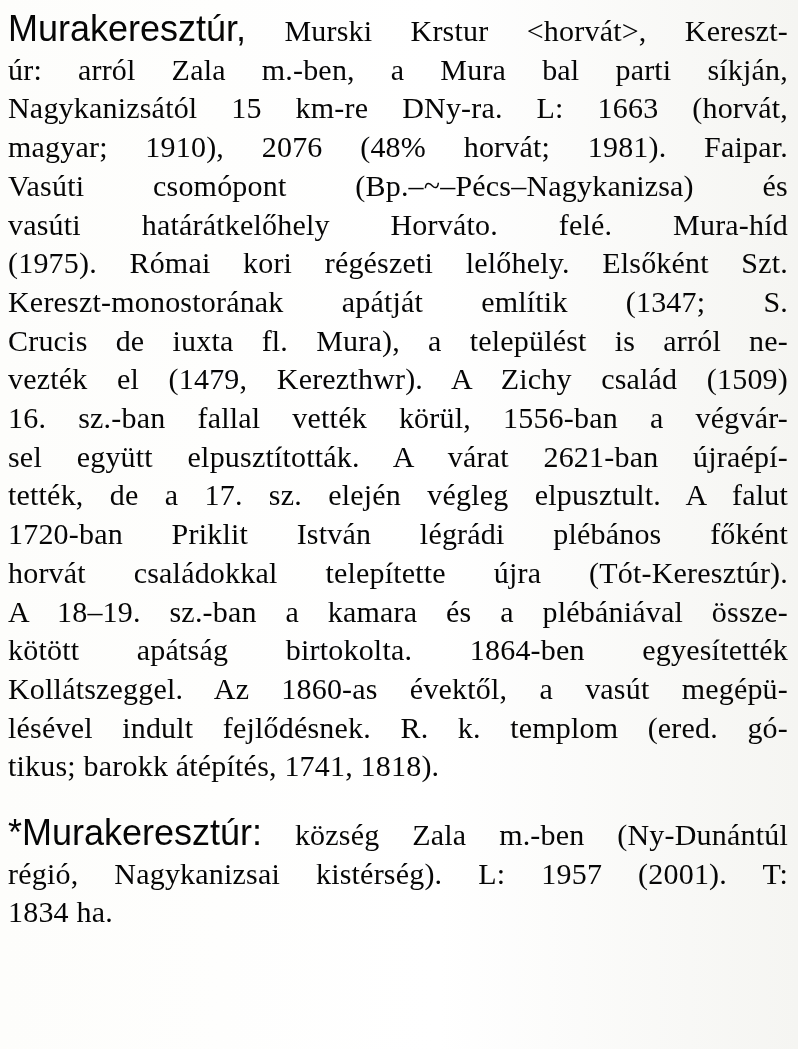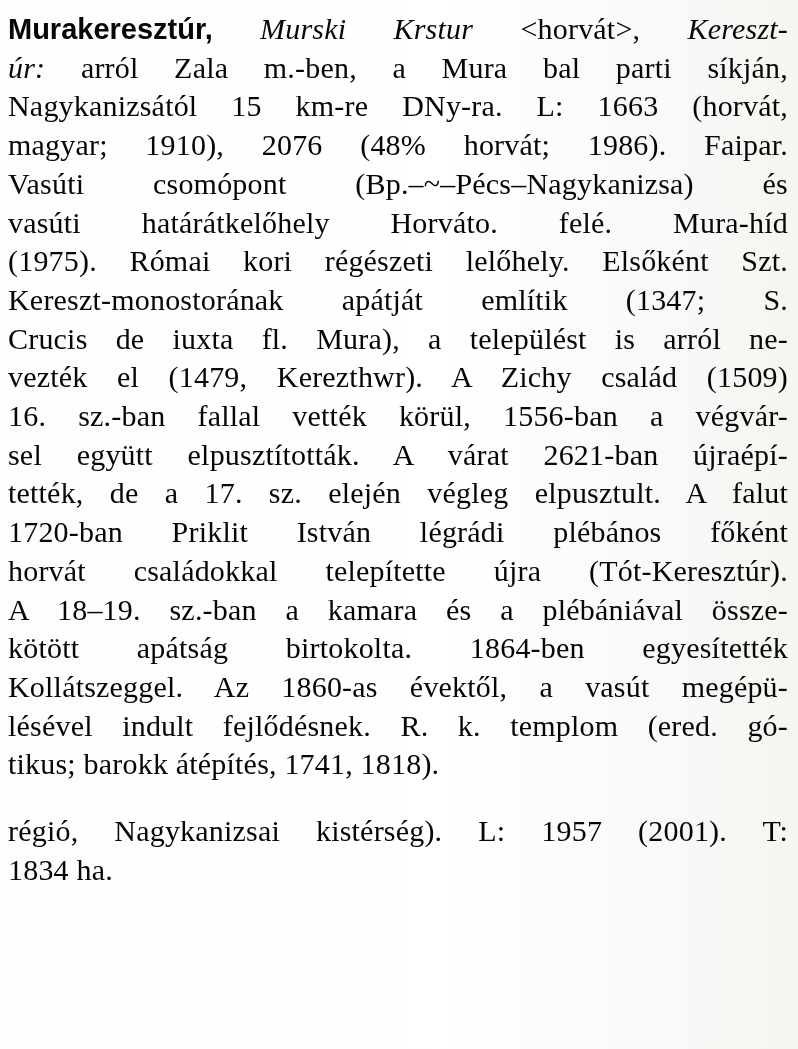--- a/index.html
+++ b/index.html
@@ -26,53 +26,54 @@
     font-family: "Liberation Serif", serif;
     font-size: 30px;
     line-height: 38.7px;
     letter-spacing: 0.2px;
     text-align: justify;
     text-align-last: justify;
     white-space: normal;
   }
   .line.last { text-align-last: left; }
   .seg-plain { }
-  .seg-italic { font-style: italic; }
+  .seg-italic { }
   .seg-headword {
     font-family: "Liberation Sans", sans-serif;
-    font-weight: bold;
-    font-size: 29px;
+    font-weight: normal;
+    font-size: 36px;
     letter-spacing: 0;
   }
 </style>
 </head>
 <body>
 
 <div class="page">
   <div id="text-block">
       <section class="para">
         <div class="line"><span class="seg-headword">Murakeresztúr,</span><span class="seg-plain"> </span><span class="seg-italic">Murski Krstur</span><span class="seg-plain"> &lt;horvát&gt;, </span><span class="seg-italic">Kereszt-</span></div>
         <div class="line"><span class="seg-italic">úr:</span><span class="seg-plain"> arról Zala m.-ben, a Mura bal parti síkján,</span></div>
         <div class="line"><span class="seg-plain">Nagykanizsától 15 km-re DNy-ra. L: 1663 (horvát,</span></div>
-        <div class="line"><span class="seg-plain">magyar; 1910), 2076 (48% horvát; 1986). Faipar.</span></div>
+        <div class="line"><span class="seg-plain">magyar; 1910), 2076 (48% horvát; 1981). Faipar.</span></div>
         <div class="line"><span class="seg-plain">Vasúti csomópont (Bp.–~–Pécs–Nagykanizsa) és</span></div>
         <div class="line"><span class="seg-plain">vasúti határátkelőhely Horváto. felé. Mura-híd</span></div>
         <div class="line"><span class="seg-plain">(1975). Római kori régészeti lelőhely. Elsőként Szt.</span></div>
         <div class="line"><span class="seg-plain">Kereszt-monostorának apátját említik (1347; S.</span></div>
         <div class="line"><span class="seg-plain">Crucis de iuxta fl. Mura), a települést is arról ne-</span></div>
         <div class="line"><span class="seg-plain">vezték el (1479, Kerezthwr). A Zichy család (1509)</span></div>
         <div class="line"><span class="seg-plain">16. sz.-ban fallal vették körül, 1556-ban a végvár-</span></div>
         <div class="line"><span class="seg-plain">sel együtt elpusztították. A várat 2621-ban újraépí-</span></div>
         <div class="line"><span class="seg-plain">tették, de a 17. sz. elején végleg elpusztult. A falut</span></div>
         <div class="line"><span class="seg-plain">1720-ban Priklit István légrádi plébános főként</span></div>
         <div class="line"><span class="seg-plain">horvát családokkal telepítette újra (Tót-Keresztúr).</span></div>
         <div class="line"><span class="seg-plain">A 18–19. sz.-ban a kamara és a plébániával össze-</span></div>
         <div class="line"><span class="seg-plain">kötött apátság birtokolta. 1864-ben egyesítették</span></div>
         <div class="line"><span class="seg-plain">Kollátszeggel. Az 1860-as évektől, a vasút megépü-</span></div>
         <div class="line"><span class="seg-plain">lésével indult fejlődésnek. R. k. templom (ered. gó-</span></div>
         <div class="line last"><span class="seg-plain">tikus; barokk átépítés, 1741, 1818).</span></div>
       </section>
       <section class="para">
+        <div class="line"><span class="seg-headword">*Murakeresztúr:</span><span class="seg-plain"> község Zala m.-ben (Ny-Dunántúl</span></div>
         <div class="line"><span class="seg-plain">régió, Nagykanizsai kistérség). L: 1957 (2001). T:</span></div>
         <div class="line last"><span class="seg-plain">1834 ha.</span></div>
       </section>
     </div>
 </div>
 
 </body></html>

